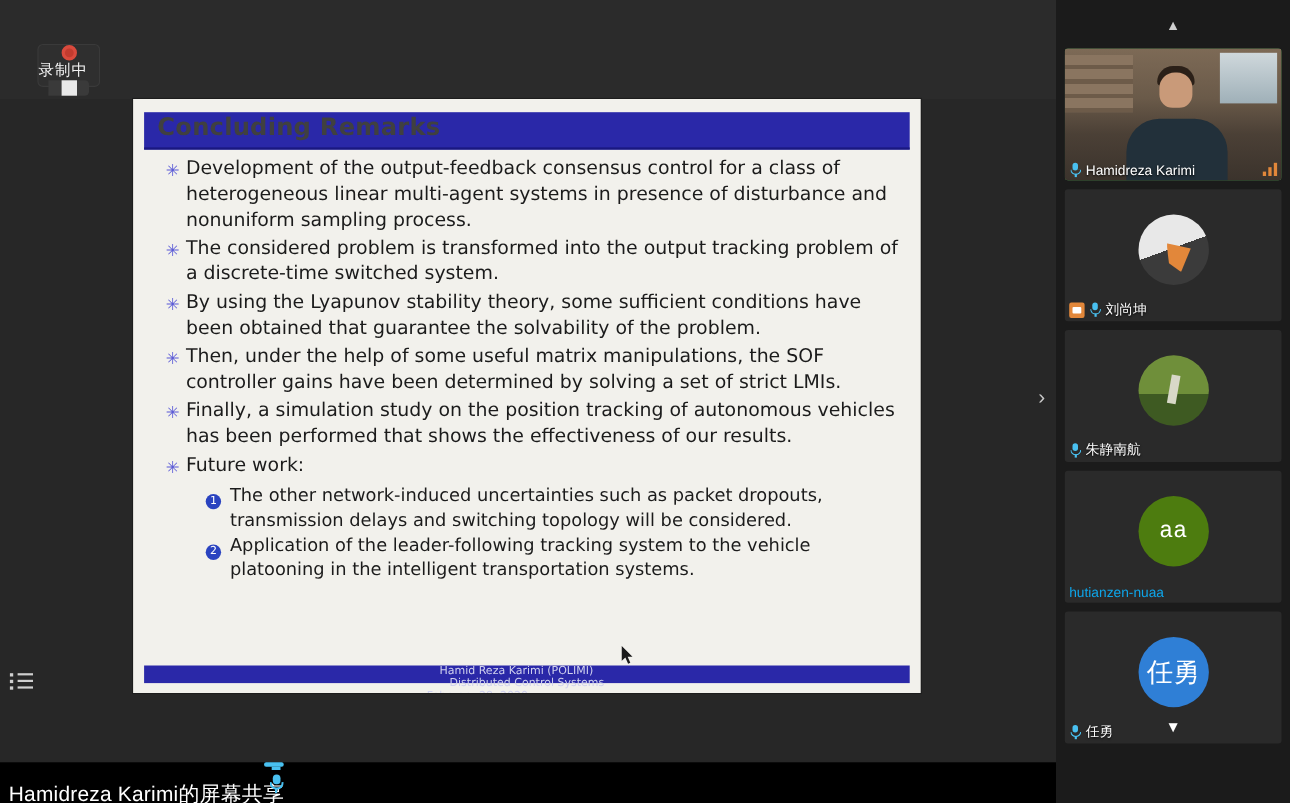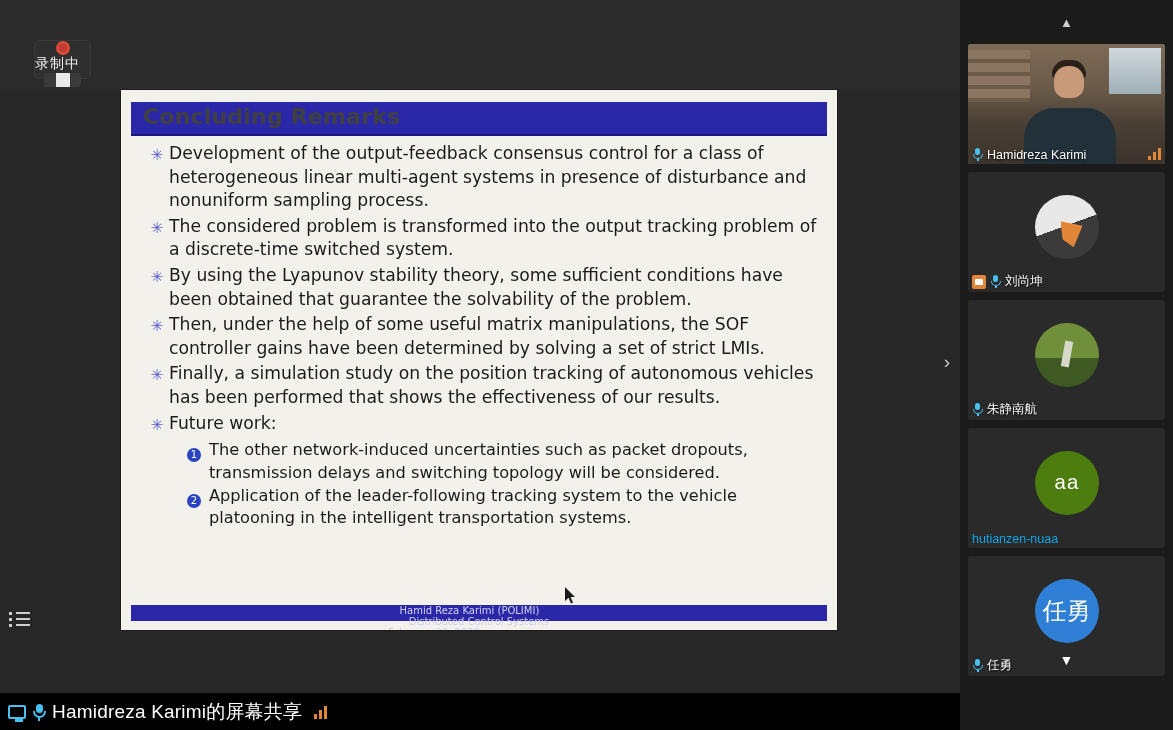--- a/index.html
+++ b/index.html
@@ -204,23 +204,24 @@
   .list-row { display: flex; align-items: center; gap: 4px; }
   .list-dot { width: 3px; height: 3px; background: #cfcfcf; }
   .list-line { width: 14px; height: 2px; background: #cfcfcf; }
 
   
   .share-status {
     position: absolute;
     left: 0; bottom: 0;
     height: 37px;
     display: flex;
-    align-items: center;
+    align-items: flex-end;
     padding-left: 8px;
     gap: 6px;
+    flex-direction: column;
   }
   .icon-monitor {
     width: 18px; height: 14px;
     border: 2px solid #49c0f0;
     border-radius: 2px;
     box-sizing: border-box;
     position: relative;
   }
   .icon-monitor:after {
     content: "";

